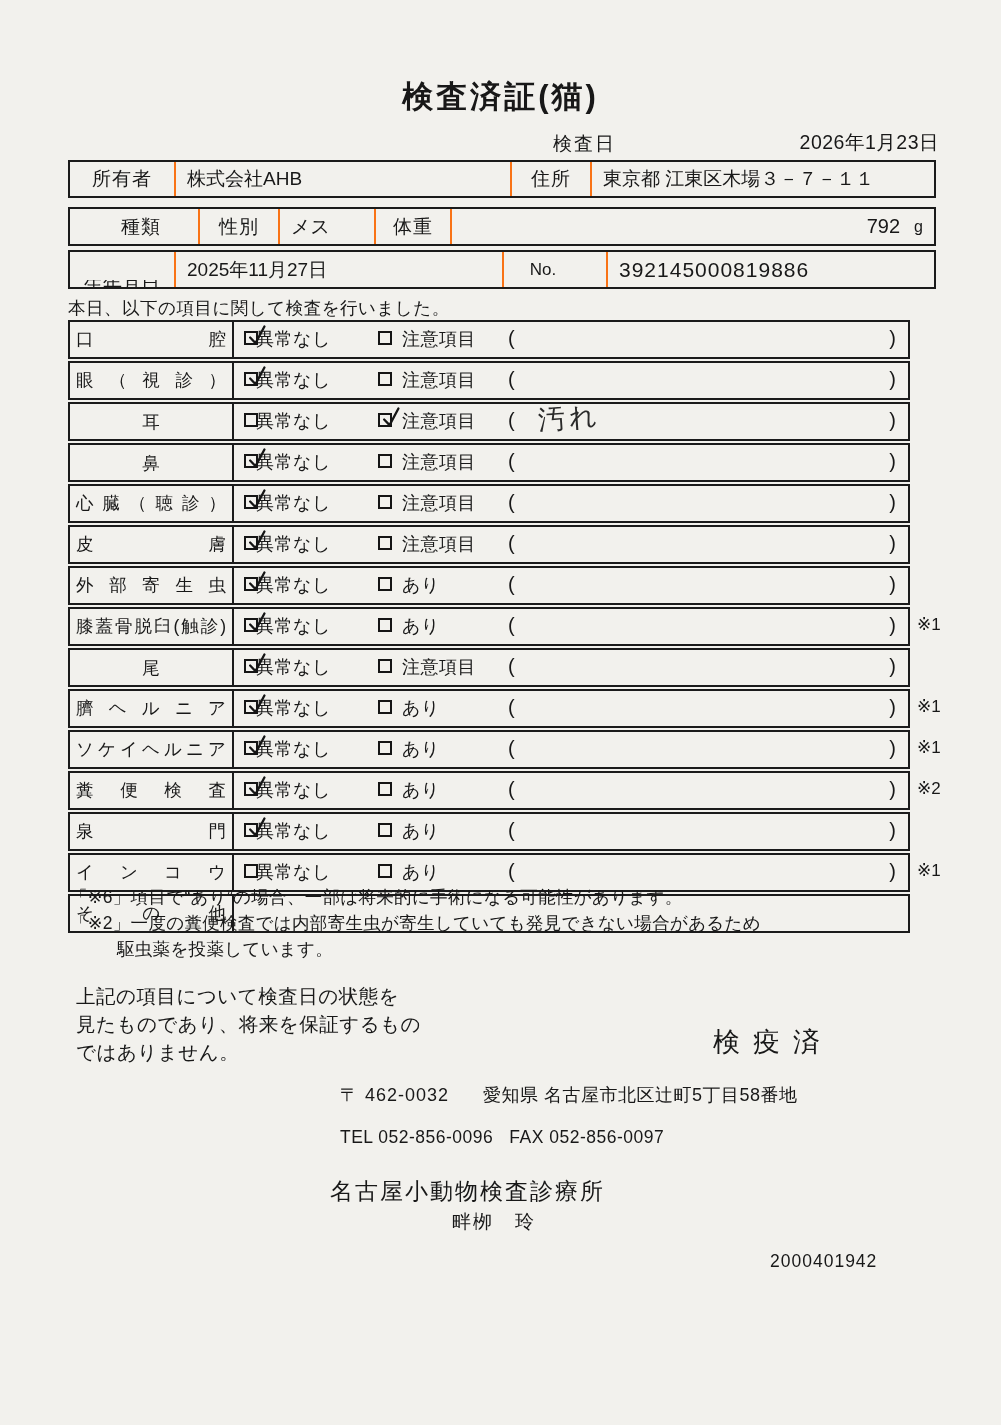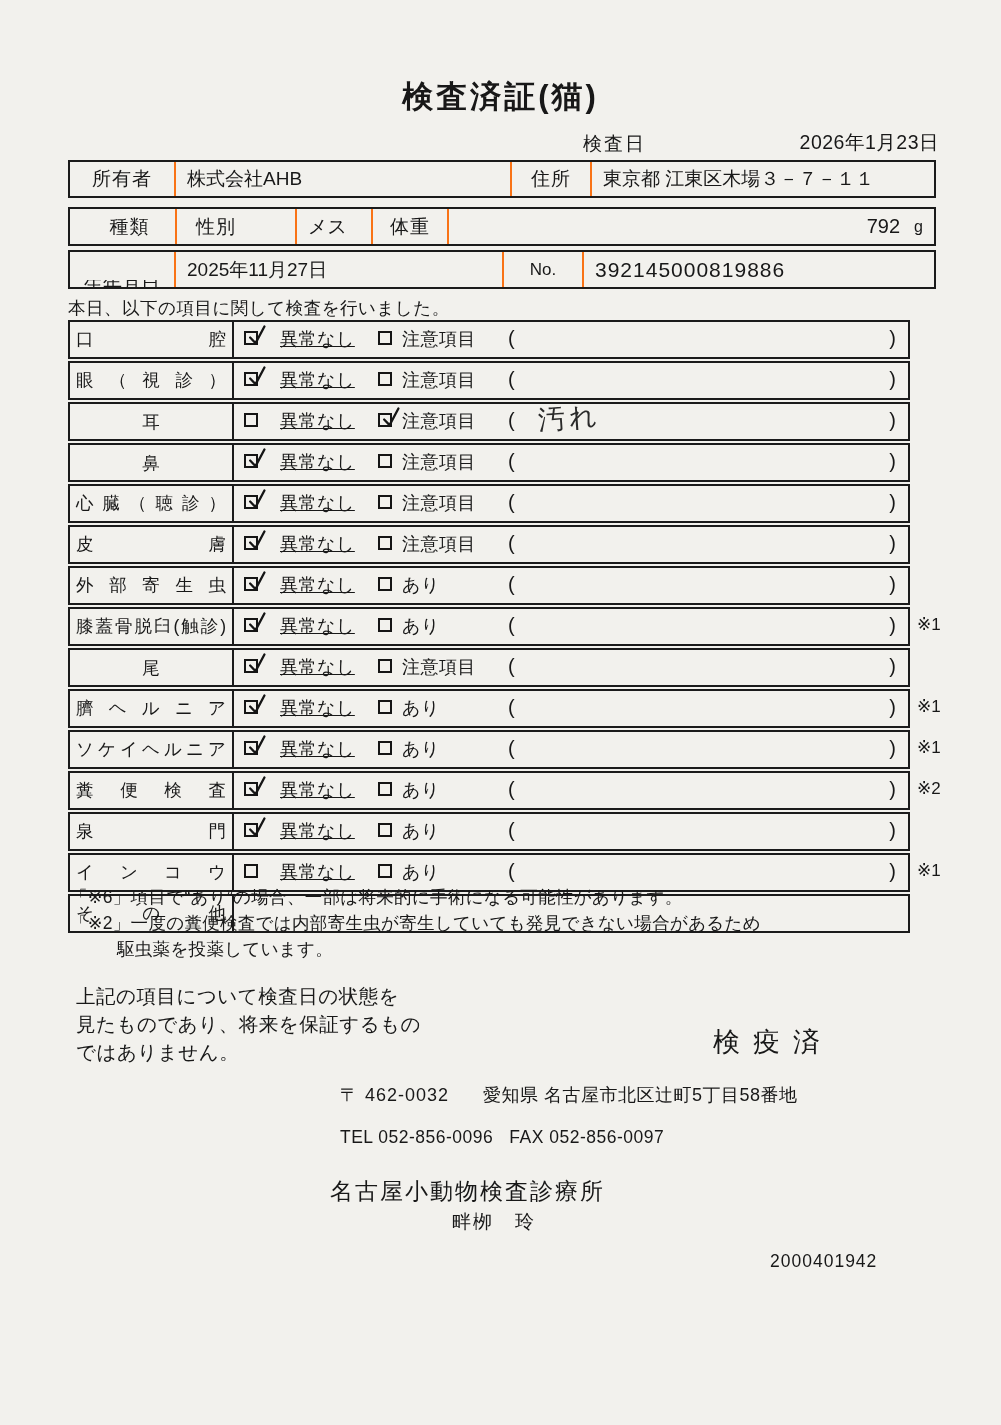--- a/index.html
+++ b/index.html
@@ -5,36 +5,36 @@
   html,body{margin:0;padding:0;background:#d8d6d2;}
   .page{
     position:relative;width:1001px;height:1425px;background:#f2f1ed;
     font-family:"Liberation Sans","DejaVu Sans",sans-serif;color:#181818;
     overflow:hidden;margin:0 auto;
   }
   .title{
     position:absolute;top:76px;left:0;width:100%;text-align:center;
     font-size:31px;font-weight:bold;letter-spacing:3px;
   }
-  .exam-date-label{position:absolute;top:131px;left:583px;font-size:19px;letter-spacing:2px;}
+  .exam-date-label{position:absolute;top:131px;left:553px;font-size:19px;letter-spacing:2px;}
   .exam-date-value{position:absolute;top:129px;right:62px;font-size:19.5px;letter-spacing:.5px;text-align:right;}
 
   
   .row-box{
     position:absolute;left:68px;width:868px;display:flex;
     border:2px solid #1b1b1b;box-sizing:border-box;background:transparent;
   }
   .cell{
     box-sizing:border-box;display:flex;align-items:center;
     font-size:19px;padding:0 11px;white-space:nowrap;overflow:hidden;
   }
   .cell + .cell{border-left:2px solid #f97316;}
   .lab{justify-content:center;letter-spacing:1px;}
   .small-lab{font-size:17px;letter-spacing:0;}
-  .num{font-size:21px;letter-spacing:1px;}
+  .num{font-size:21px;letter-spacing:1px;margin-left:24px;}
   .weight-cell{justify-content:flex-end;}
   .weight-val{font-size:20px;}
   .weight-unit{font-size:16px;margin-left:14px;}
 
   .intro{position:absolute;top:296px;left:68px;font-size:17.5px;letter-spacing:.5px;}
 
   
   .checklist{position:absolute;top:320px;left:68px;width:842px;}
   .crow{position:relative;height:35px;margin-bottom:2px;border:2px solid #1b1b1b;box-sizing:content-box;}
   .label-cell{
@@ -42,21 +42,21 @@
     border-right:2px solid #1b1b1b;padding:0 6px;font-size:17.5px;
   }
   .label-cell.justify{text-align:justify;text-align-last:justify;line-height:35px;}
   .label-cell.center{display:flex;align-items:center;justify-content:center;}
   .content-cell{position:absolute;left:166px;right:0;top:0;bottom:0;}
   .cb{position:absolute;top:9px;width:14px;height:14px;border:2px solid #151515;box-sizing:border-box;}
   .cb-0{left:8px;}
   .cb-1{left:142px;}
   .cb svg{position:absolute;top:-10px;left:-1px;transform:rotate(-4deg);}
   .cb-label{position:absolute;top:0;line-height:34px;font-size:18px;letter-spacing:.5px;}
-  .cbl-0{left:44px;text-decoration:underline;}
+  .cbl-0{left:20px;}
   .cbl-1{left:166px;}
   .paren{position:absolute;line-height:33px;font-size:20px;}
   .paren-open{left:272px;}
   .paren-close{right:12px;}
   .note{
     position:absolute;left:302px;top:-4px;font-size:27px;color:#2a2a2a;
     transform:rotate(-4deg);letter-spacing:4px;
   }
   .mark{position:absolute;left:calc(100% + 9px);top:5px;font-size:17px;white-space:nowrap;}
 
@@ -87,23 +87,23 @@
   <div class="exam-date-value">2026年1月23日</div>
 
   <div class="row-box" style="top:160px;height:38px;">
     <div class="cell lab" style="width:104px;">所有者</div>
     <div class="cell" style="width:336px;">株式会社AHB</div>
     <div class="cell lab" style="width:80px;">住所</div>
     <div class="cell" style="flex:1;">東京都 江東区木場３－７－１１</div>
   </div>
 
   <div class="row-box" style="top:207px;height:39px;">
-    <div class="cell lab" style="width:105px;padding-left:25px;">種類</div>
+    <div class="cell lab" style="width:128px;padding-left:25px;">種類</div>
     <div class="cell lab" style="width:80px;">性別</div>
-    <div class="cell" style="width:76px;margin-left:40px;">メス</div>
+    <div class="cell" style="width:96px;">メス</div>
     <div class="cell lab" style="width:76px;">体重</div>
     <div class="cell weight-cell" style="flex:1;">
       <span class="weight-val">792</span>
       <span class="weight-unit">g</span>
     </div>
   </div>
 
   <div class="row-box" style="top:250px;height:39px;">
     <div class="cell lab" style="width:104px;letter-spacing:0;margin-top:28px;">生年月日</div>
     <div class="cell" style="width:328px;">2025年11月27日</div>

